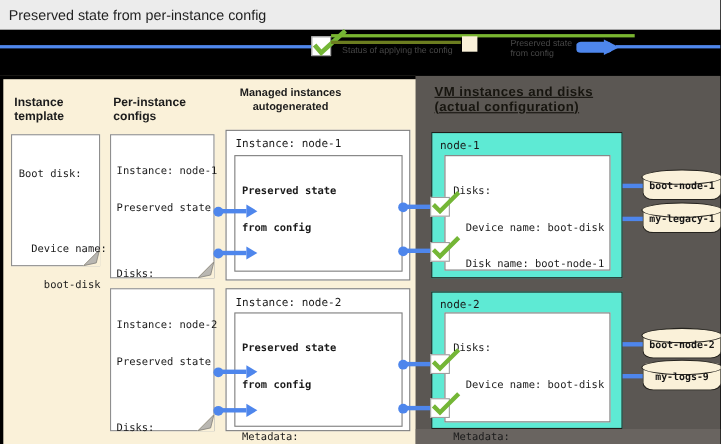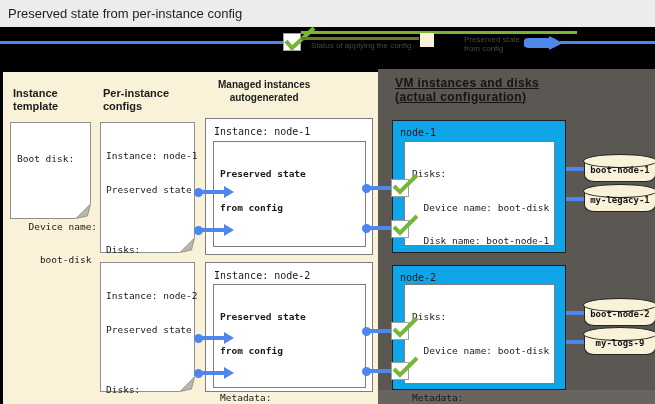--- a/index.html
+++ b/index.html
@@ -23,21 +23,21 @@
   
   .hdr { font-weight:bold; font-size:11px; line-height:13px; color:#1c1c1c; }
   .hdr3 { font-size:10px; line-height:12.5px; color:#1c1c1c;text-align:center; }
   .hdr3 .bold { font-weight:bold; }
   .vm-hdr { font-weight:bold; font-size:12px; line-height:13.5px; color:#17150f; letter-spacing:.4px;text-decoration:underline; }
 
   
   .doc   { background:#fff; border:1px solid #8f8f8f; }
   .mbox  { background:#fff; border:1px solid #7d7d7d; }
   .ibox  { background:#fff; border:1px solid #7d7d7d; }
-  .vmbox { background:#0ea5e9; border:1.5px solid #1f1e1b; }
+  .vmbox { background:#5eead4; border:1.5px solid #1f1e1b; }
 
   
   .mono { font-family:"DejaVu Sans Mono", monospace; font-size:9.5px; color:#1a1a1a; white-space:pre; }
   .btitle { font-family:"DejaVu Sans Mono", monospace; font-size:10px; color:#1a1a1a; white-space:pre; }
   .ln { display:block; height:11.5px; line-height:11.5px; }
   .gap5 { height:5px; } .gap6 { height:6px; } .gap12 { height:12px; }
   .bold { font-weight:bold; }
   .vblue { color:#2222e0; font-weight:bold; }
 
   
@@ -107,21 +107,21 @@
   </div>
   <div class="a hdr3" style="left:218px; top:79px;">
     <div class="bold">Managed instances</div>
     <div class="bold">autogenerated</div>
   </div>
   <div class="a vm-hdr" style="left:395px; top:77px;">
     <div>VM instances and disks</div>
     <div>(actual configuration)</div>
   </div>
 
-  <div class="a doc" style="left:10px; top:122px; width:81px; height:97px;">
+  <div class="a doc" style="left:10px; top:122px; width:81px; height:120px;">
     <svg class="a" style="right:-1px; bottom:-1px;" width="16" height="16">
       <path d="M16,0 L16,16 L0,16 Z" fill="#faf1d9"></path>
       <path d="M1,15.5 L15.5,1 L12.5,13 Z" fill="#b9b7b2" stroke="#7f7d78" stroke-width="0.7"></path>
     </svg>
     <div class="a mono" style="left:6px; top:8px;">
       <span class="ln">Boot disk:</span>
       <span class="gap12" style="display:block"></span>
       <span class="ln">  Device name:</span>
       <span class="ln">    boot-disk</span>
     </div>

